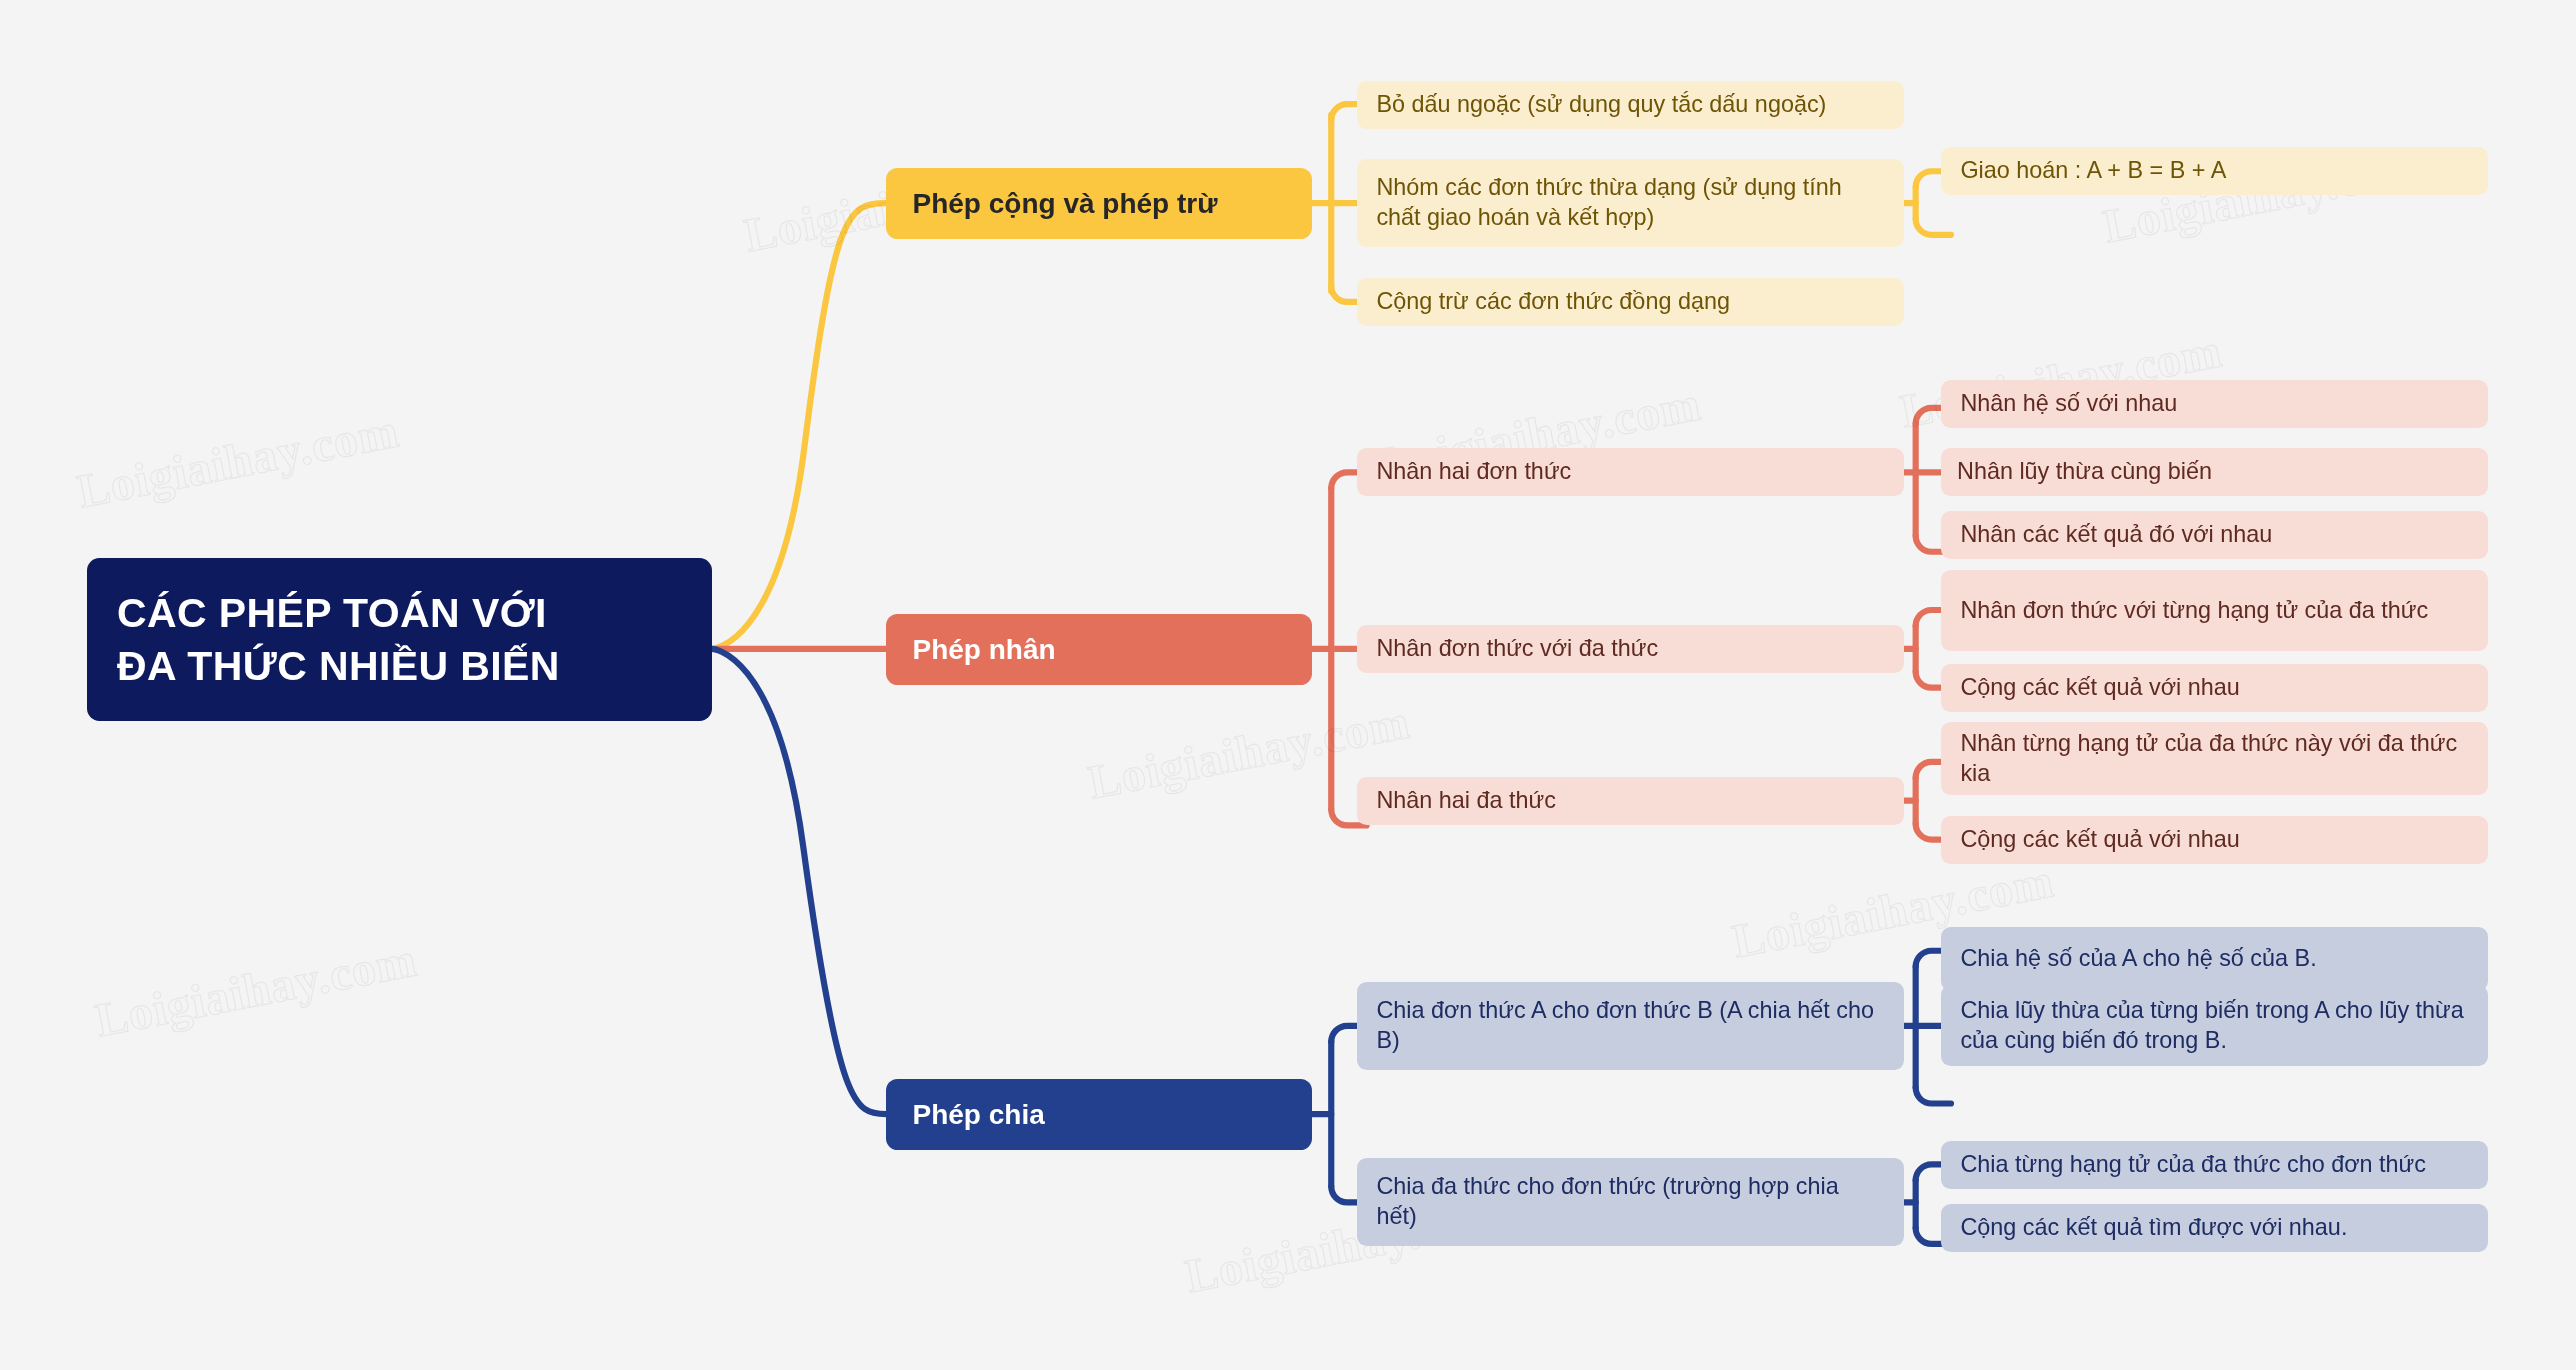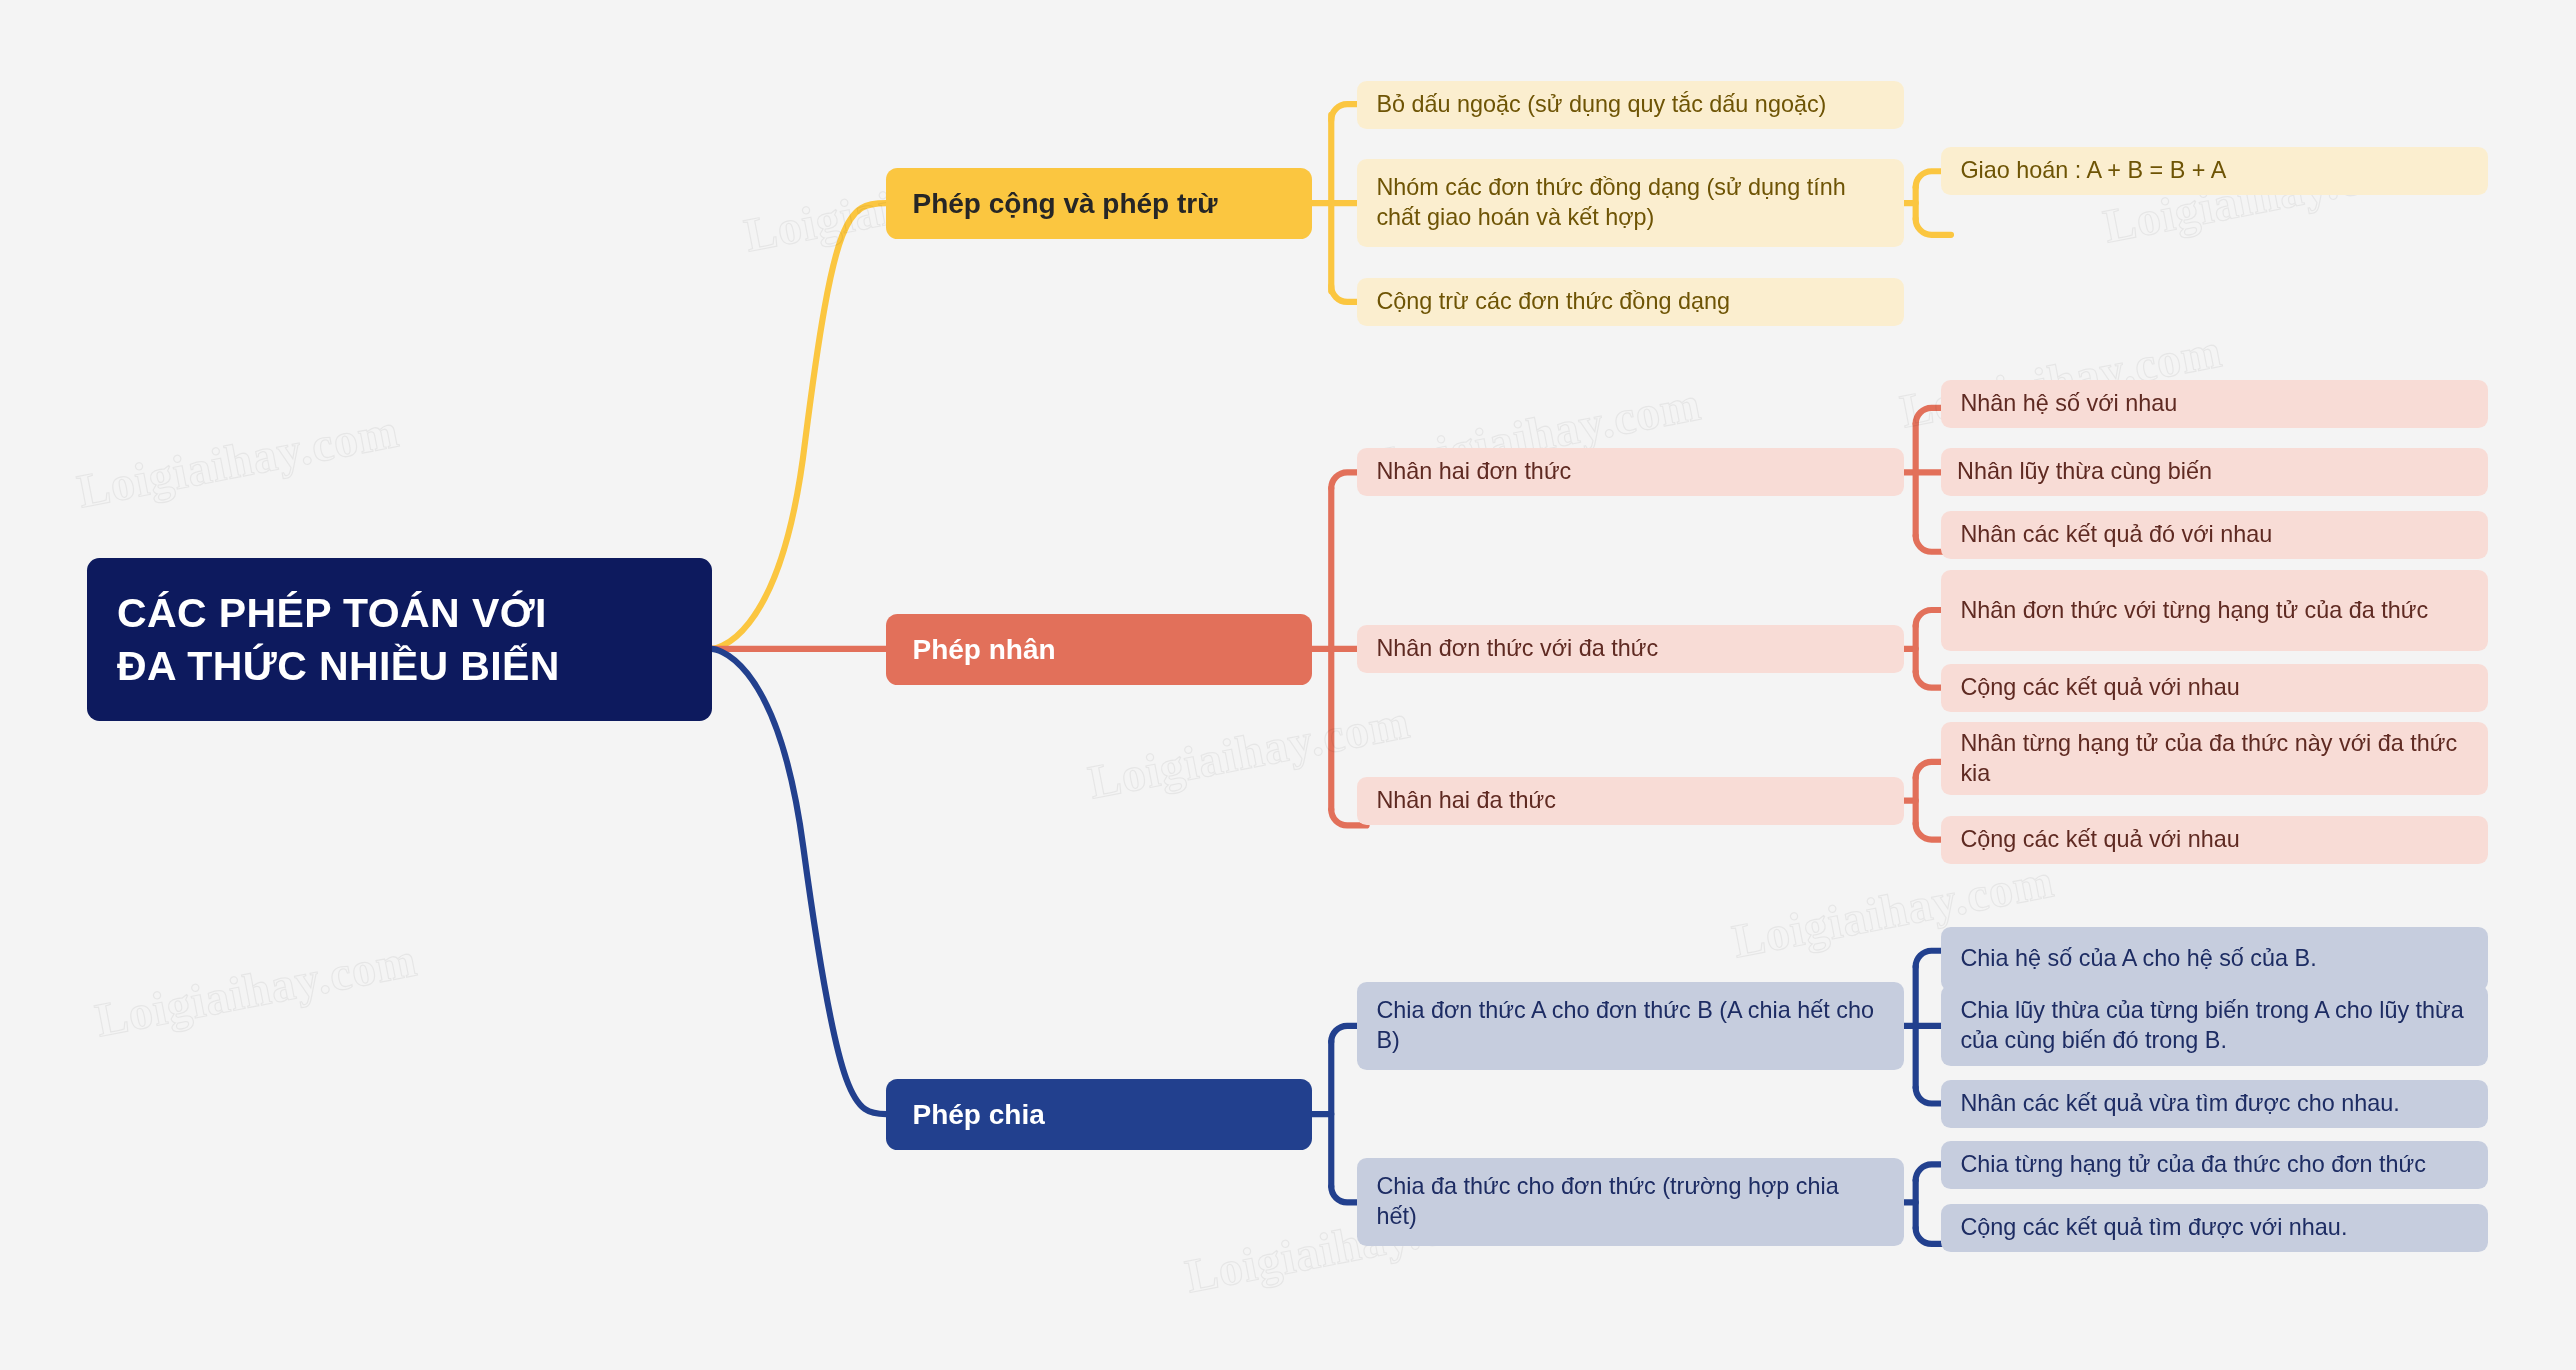--- a/index.html
+++ b/index.html
@@ -167,21 +167,21 @@
   </div>
 
   <div class="node b1 add" style="left:886px; top:168px; width:426px; height:71px;">
     <span>Phép cộng và phép trừ</span>
   </div>
 
   <div class="node leaf add" style="left:1357px; top:81px; width:547px; height:48px;">
     <span>Bỏ dấu ngoặc (sử dụng quy tắc dấu ngoặc)</span>
   </div>
   <div class="node leaf add" style="left:1357px; top:159px; width:547px; height:88px;">
-    <span>Nhóm các đơn thức đồng dạng (sử dụng tính chất giao hoán và kết hợp)</span>
+    <span>Nhóm các đơn thức thừa dạng (sử dụng tính chất giao hoán và kết hợp)</span>
   </div>
   <div class="node leaf add" style="left:1357px; top:278px; width:547px; height:48px;">
     <span>Cộng trừ các đơn thức đồng dạng</span>
   </div>
 
   <div class="node leaf add" style="left:1941px; top:147px; width:547px; height:48px;">
     <span>Giao hoán : A + B = B + A</span>
   </div>
 
   <div class="node b1 mul" style="left:886px; top:614px; width:426px; height:71px;">
@@ -232,23 +232,20 @@
   <div class="node leaf div" style="left:1357px; top:1158px; width:547px; height:88px;">
     <span>Chia đa thức cho đơn thức (trường hợp chia hết)</span>
   </div>
 
   <div class="node leaf div" style="left:1941px; top:927px; width:547px; height:64px;">
     <span>Chia hệ số của A cho hệ số của B.</span>
   </div>
   <div class="node leaf div" style="left:1941px; top:985px; width:547px; height:81px;">
     <span>Chia lũy thừa của từng biến trong A cho lũy thừa của cùng biến đó trong B.</span>
   </div>
-  <div class="node leaf div" style="left:1941px; top:1080px; width:547px; height:48px;">
-    <span>Nhân các kết quả vừa tìm được cho nhau.</span>
-  </div>
 
   <div class="node leaf div" style="left:1941px; top:1141px; width:547px; height:48px;">
     <span>Chia từng hạng tử của đa thức cho đơn thức</span>
   </div>
   <div class="node leaf div" style="left:1941px; top:1204px; width:547px; height:48px;">
     <span>Cộng các kết quả tìm được với nhau.</span>
   </div>
 
 </div>
 

